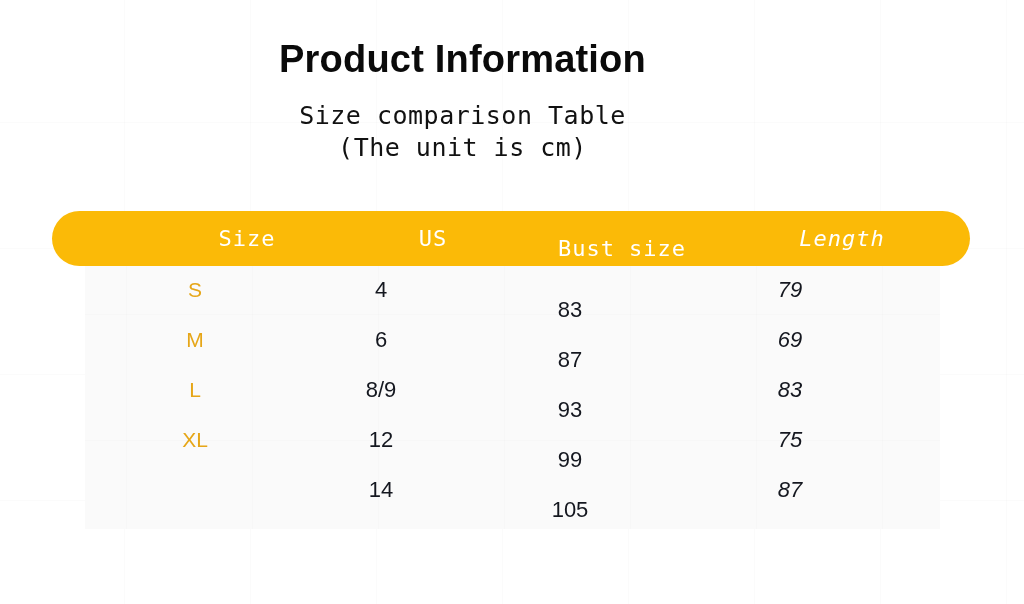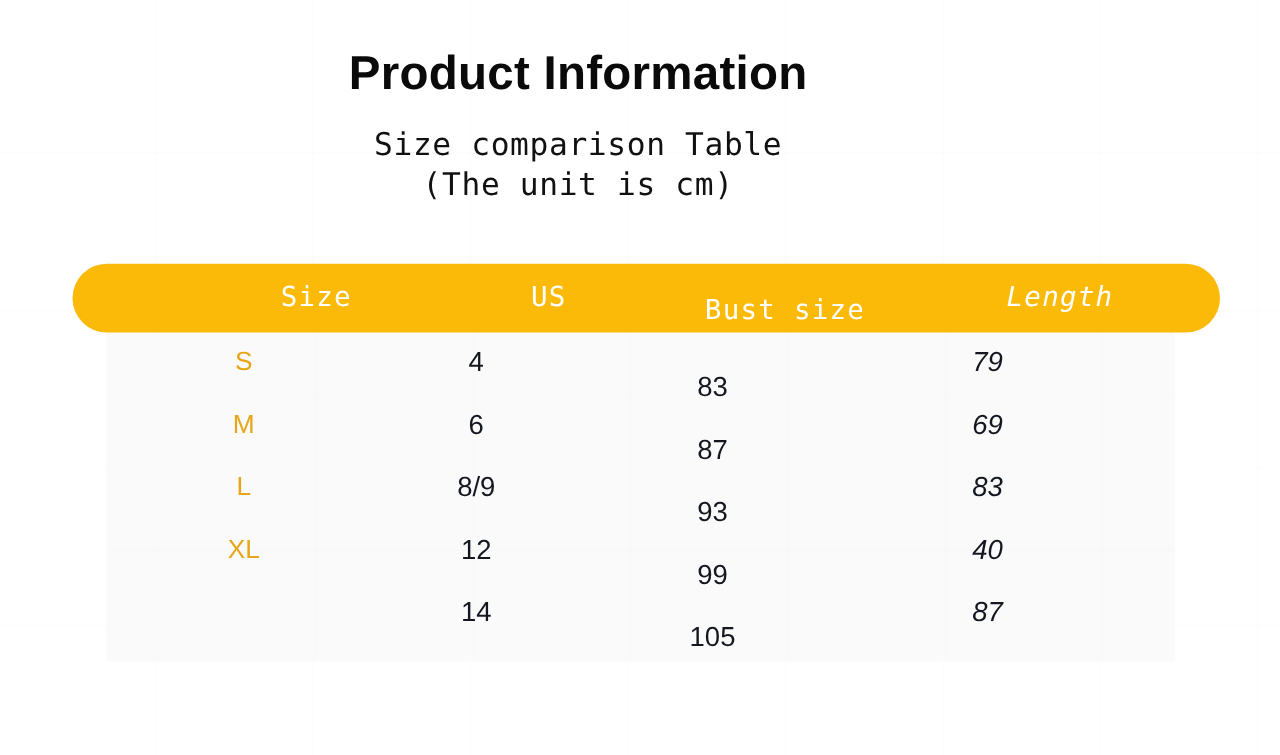--- a/index.html
+++ b/index.html
@@ -85,21 +85,21 @@
     background: #fafafa;
     background-image:
       linear-gradient(to right, rgba(0,0,0,0.012) 1px, transparent 1px),
       linear-gradient(to bottom, rgba(0,0,0,0.012) 1px, transparent 1px);
     background-size: 126px 126px;
     background-position: 41px 49px;
   }
 
   .header-row {
     position: absolute;
-    left: 58px;
+    left: 52px;
     top: 0;
     width: 918px;
     height: 55px;
     background: #fbba07;
     border-radius: 28px;
     display: flex;
     align-items: center;
   }
 
   .header-cell {
@@ -192,21 +192,21 @@
         <span class="data-cell size-label col-size">L</span>
         <span class="data-cell col-us">8/9</span>
         <span class="data-cell col-bust">93</span>
         <span class="data-cell col-length">83</span>
       </div>
 
       <div class="data-row">
         <span class="data-cell size-label col-size">XL</span>
         <span class="data-cell col-us">12</span>
         <span class="data-cell col-bust">99</span>
-        <span class="data-cell col-length">40</span>
+        <span class="data-cell col-length">75</span>
       </div>
 
       <div class="data-row">
         <span class="data-cell col-us">14</span>
         <span class="data-cell col-bust">105</span>
         <span class="data-cell col-length">87</span>
       </div>
 
     </div>
   </div>

